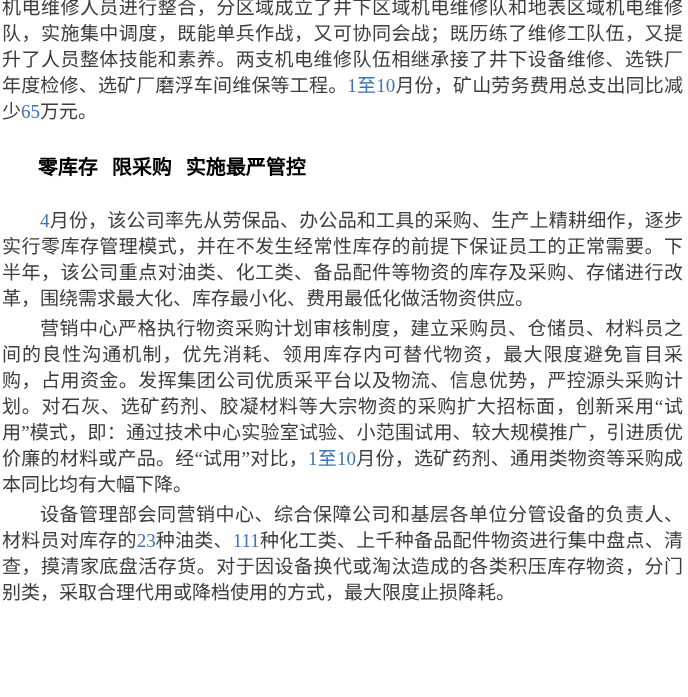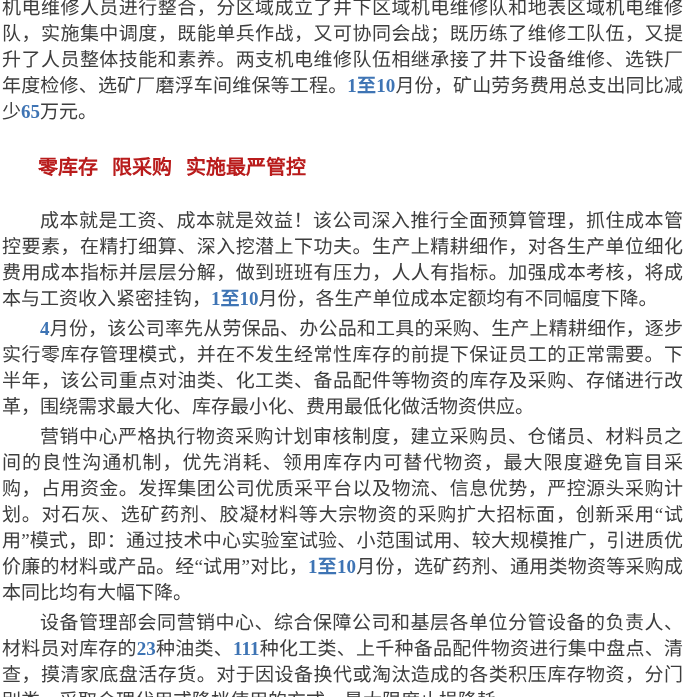--- a/index.html
+++ b/index.html
@@ -22,42 +22,40 @@
     text-align: justify;
   }
   .para {
     margin: 0 0 4px 0;
   }
   .para.indented {
     text-indent: 2em;
   }
   .num {
     color: #3e74b4;
-    font-weight: bold;
   }
   .section-heading-bold {
     margin: 29px 0 28px 36px;
     font-size: 20px;
     font-weight: bold;
-    color: #b91c1c;
+    color: #000000;
     word-spacing: 0.45em;
     text-align: left;
     line-height: 26px;
   }
 </style>
 </head>
 <body>
 
 <div class="doc">
 
   <p class="para"><span>机电维修人员进行整合，分区域成立了井下区域机电维修队和地表区域机电维修队，实施集中调度，既能单兵作战，又可协同会战；既历练了维修工队伍，又提升了人员整体技能和素养。两支机电维修队伍相继承接了井下设备维修、选铁厂年度检修、选矿厂磨浮车间维保等工程。</span><span class="num">1至10</span><span>月份，矿山劳务费用总支出同比减少</span><span class="num">65</span><span>万元。</span></p>
 
   <h2 class="section-heading-bold">零库存 限采购 实施最严管控</h2>
 
-  <p class="para indented"><span>成本就是工资、成本就是效益！该公司深入推行全面预算管理，抓住成本管控要素，在精打细算、深入挖潜上下功夫。生产上精耕细作，对各生产单位细化费用成本指标并层层分解，做到班班有压力，人人有指标。加强成本考核，将成本与工资收入紧密挂钩，</span><span class="num">1至10</span><span>月份，各生产单位成本定额均有不同幅度下降。</span></p>
 
   <p class="para indented"><span class="num">4</span><span>月份，该公司率先从劳保品、办公品和工具的采购、生产上精耕细作，逐步实行零库存管理模式，并在不发生经常性库存的前提下保证员工的正常需要。下半年，该公司重点对油类、化工类、备品配件等物资的库存及采购、存储进行改革，围绕需求最大化、库存最小化、费用最低化做活物资供应。</span></p>
 
   <p class="para indented"><span>营销中心严格执行物资采购计划审核制度，建立采购员、仓储员、材料员之间的良性沟通机制，优先消耗、领用库存内可替代物资，最大限度避免盲目采购，占用资金。发挥集团公司优质采平台以及物流、信息优势，严控源头采购计划。对石灰、选矿药剂、胶凝材料等大宗物资的采购扩大招标面，创新采用“试用”模式，即：通过技术中心实验室试验、小范围试用、较大规模推广，引进质优价廉的材料或产品。经“试用”对比，</span><span class="num">1至10</span><span>月份，选矿药剂、通用类物资等采购成本同比均有大幅下降。</span></p>
 
   <p class="para indented"><span>设备管理部会同营销中心、综合保障公司和基层各单位分管设备的负责人、材料员对库存的</span><span class="num">23</span><span>种油类、</span><span class="num">111</span><span>种化工类、上千种备品配件物资进行集中盘点、清查，摸清家底盘活存货。对于因设备换代或淘汰造成的各类积压库存物资，分门别类，采取合理代用或降档使用的方式，最大限度止损降耗。</span></p>
 
 </div>
 
 </body></html>

